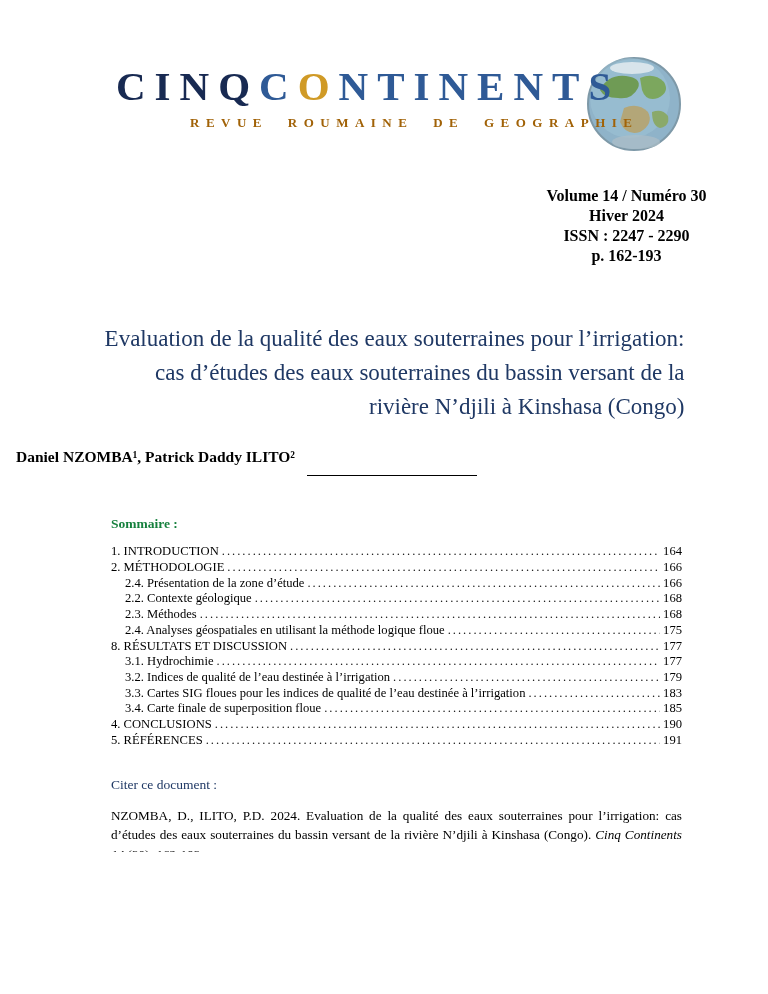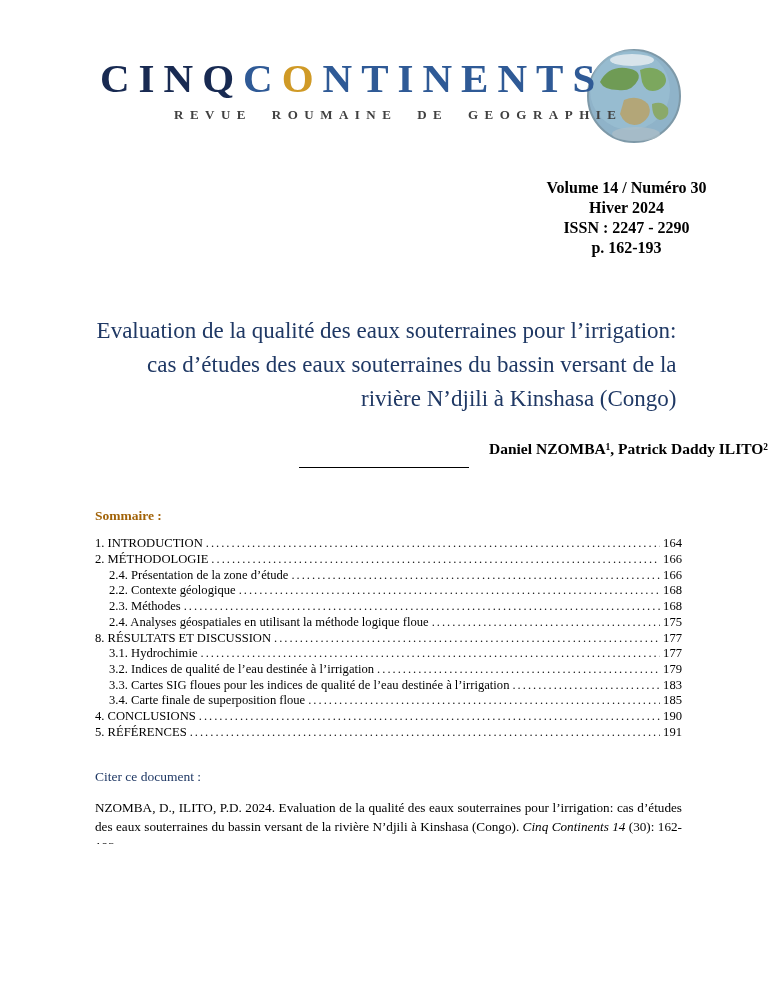--- a/index.html
+++ b/index.html
@@ -1,58 +1,58 @@
 <!DOCTYPE html>
 <html><head>
 <meta charset="utf-8">
 <style>
   * { margin: 0; padding: 0; box-sizing: border-box; }
   html, body { background: #ffffff; }
   body { font-family: "Liberation Serif", serif; color: #000; }
   .page {
     width: 768px; height: 844px; position: relative;
-    background: #fff; overflow: hidden; margin: 0 auto;
+    background: #fff; overflow: hidden; margin: 8px auto; padding-left: 16px;
   }
 
   
   .masthead { position: relative; padding-top: 54px; padding-left: 100px; height: 150px; }
   .wordmark {
     font-weight: bold; font-size: 41px; letter-spacing: 9px;
     white-space: nowrap; position: relative; z-index: 2;
     font-family: "Liberation Serif", serif;
   }
   .wm-cinq { color: #182a52; }
   .wm-c, .wm-rest { color: #2f5a96; }
   .wm-o { color: #d09a26; }
   .tagline {
     margin-top: 5px; padding-left: 74px;
-    font-size: 13px; font-weight: bold; color: #404040;
+    font-size: 13px; font-weight: bold; color: #a16207;
     letter-spacing: 6.5px; word-spacing: 10px;
     position: relative; z-index: 2; white-space: nowrap;
   }
   .globe { position: absolute; left: 586px; top: 48px; z-index: 1; }
 
   
   .issue-info {
     margin: 28px 34px 0 auto; width: 215px; text-align: center;
     font-size: 16px; font-weight: bold; line-height: 1.25;
   }
 
   
   .title {
     margin: 56px auto 0; max-width: 585px; text-align: right;
     font-size: 23px; font-weight: normal; color: #1f3864; line-height: 1.48;
   }
-  .authors { margin-top: 24px; text-align: right; font-size: 15.5px; font-weight: bold; }
+  .authors { margin-top: 24px; text-align: left; font-size: 15.5px; font-weight: bold; }
   .authors-rule { width: 170px; border: none; border-top: 1.5px solid #000; margin: 9px auto 0; }
   .affiliations { margin-top: 15px; text-align: center; font-size: 12.8px; line-height: 1.5; }
   .email { font-style: italic; }
 
   
-  .toc-heading { margin: 40px 0 0 95px; color: #a16207; font-weight: bold; font-size: 13.5px; }
+  .toc-heading { margin: 40px 0 0 95px; color: #15803d; font-weight: bold; font-size: 13.5px; }
   .toc { margin: 12px 86px 0 95px; font-size: 12.6px; }
   .toc-row { display: flex; align-items: center; line-height: 1.25; }
   .toc-row.indent { padding-left: 14px; }
   .toc-label { white-space: nowrap; }
   .toc-dots { flex: 1; overflow: hidden; white-space: nowrap; margin: 0 3px; color: #1a1a1a; }
   .toc-dots::after {
     content: "......................................................................................................................................................................................";
     letter-spacing: 2px;
   }
   .toc-page { white-space: nowrap; }

